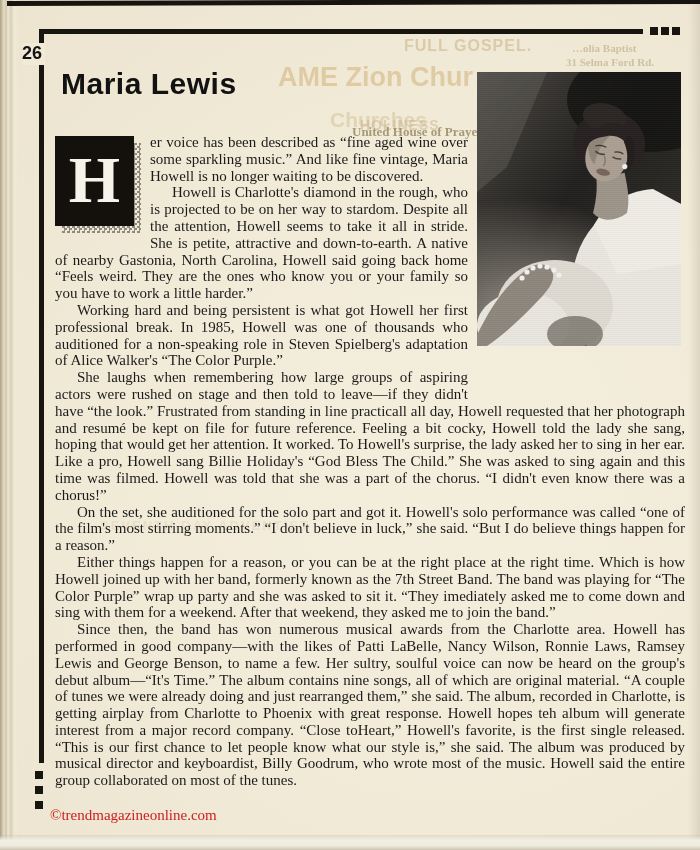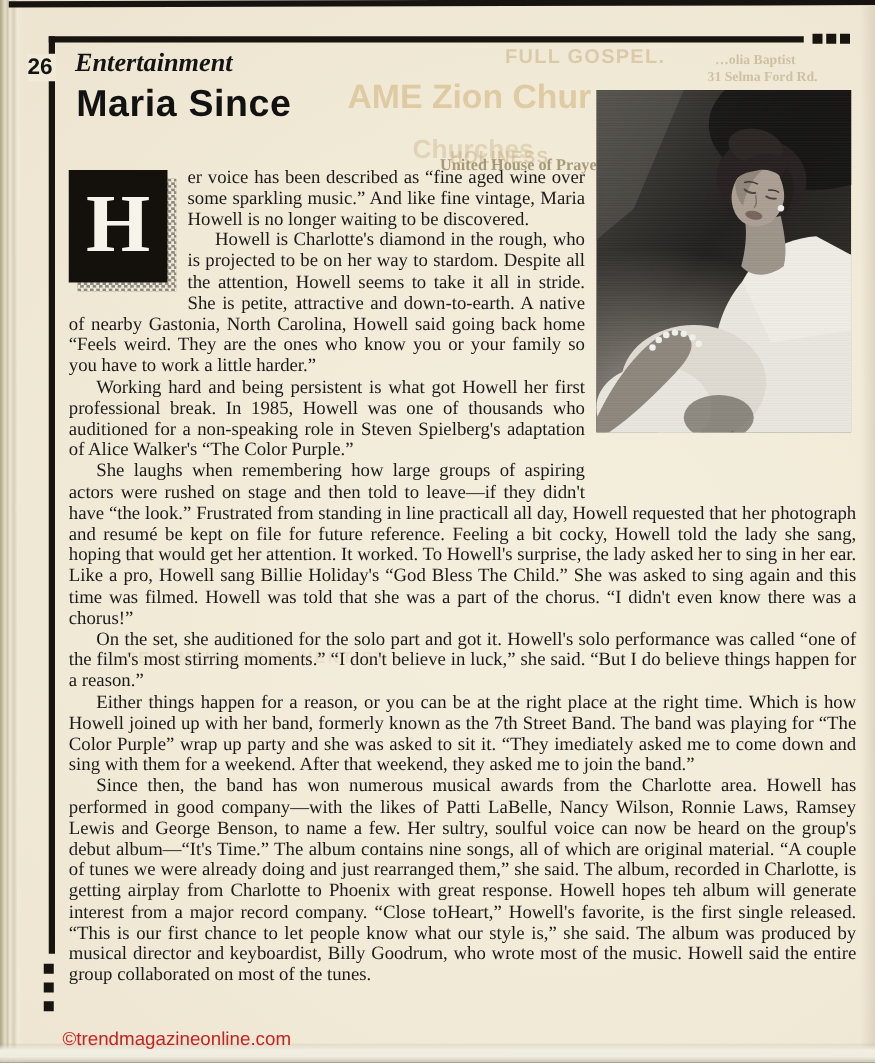--- a/index.html
+++ b/index.html
@@ -61,21 +61,21 @@
   .photo-spacer{float:right;width:217px;height:252px;}
   .cap-wrap{float:left;position:relative;width:86px;height:97px;margin:2px 9px 2px 0;}
   .cap-shadow{position:absolute;left:7px;top:7px;width:79px;height:90px;background-color:#b5b0a5;
     background-image:repeating-conic-gradient(#8f8a80 0% 25%, #f1ead7 0% 50%);background-size:5px 5px;}
   .cap-box{position:absolute;left:0;top:0;width:79px;height:90px;background:#14110d;
     color:#f6f3ea;font-family:"Liberation Serif",serif;font-weight:bold;font-size:66px;
     text-align:center;line-height:88px;text-indent:0;}
 
   
   .watermark{position:absolute;left:50px;top:807px;z-index:7;color:#cc2020;
-    font-family:Liberation Sans, sans-serif;font-size:15px;filter:blur(.3px);margin-top:16px;}
+    font-family:Liberation Serif, serif;font-size:15px;filter:blur(.3px);}
 </style>
 </head>
 <body>
 
 <div class="page">
 
   <div class="edge-top-bar"></div>
   <div class="edge-left"></div>
   <div class="edge-right"></div>
   <div class="edge-bottom"></div>
@@ -92,22 +92,21 @@
   <div class="rule-h"></div>
   <div class="rule-v"></div>
   <div class="dash dash-h1"></div>
   <div class="dash dash-h2"></div>
   <div class="dash dash-h3"></div>
   <div class="dash dash-v1"></div>
   <div class="dash dash-v2"></div>
   <div class="dash dash-v3"></div>
 
   <div class="page-num">26</div>
-  <div class="section">Entertainment</div>
-  <h1 class="title" style="margin:0;">Maria Since</h1>
+  <h1 class="title" style="margin:0;">Maria Lewis</h1>
 
   <figure class="photo" style="margin:0;">
     <svg width="204" height="274" viewBox="0 0 204 274">
       <defs>
         <linearGradient id="pbg" x1="0" y1="0" x2="1" y2="1">
           <stop offset="0" stop-color="#4a4743"></stop>
           <stop offset="0.45" stop-color="#211f1d"></stop>
           <stop offset="1" stop-color="#35322e"></stop>
         </linearGradient>
         <radialGradient id="glow" cx="0.22" cy="0.85" r="0.75">

